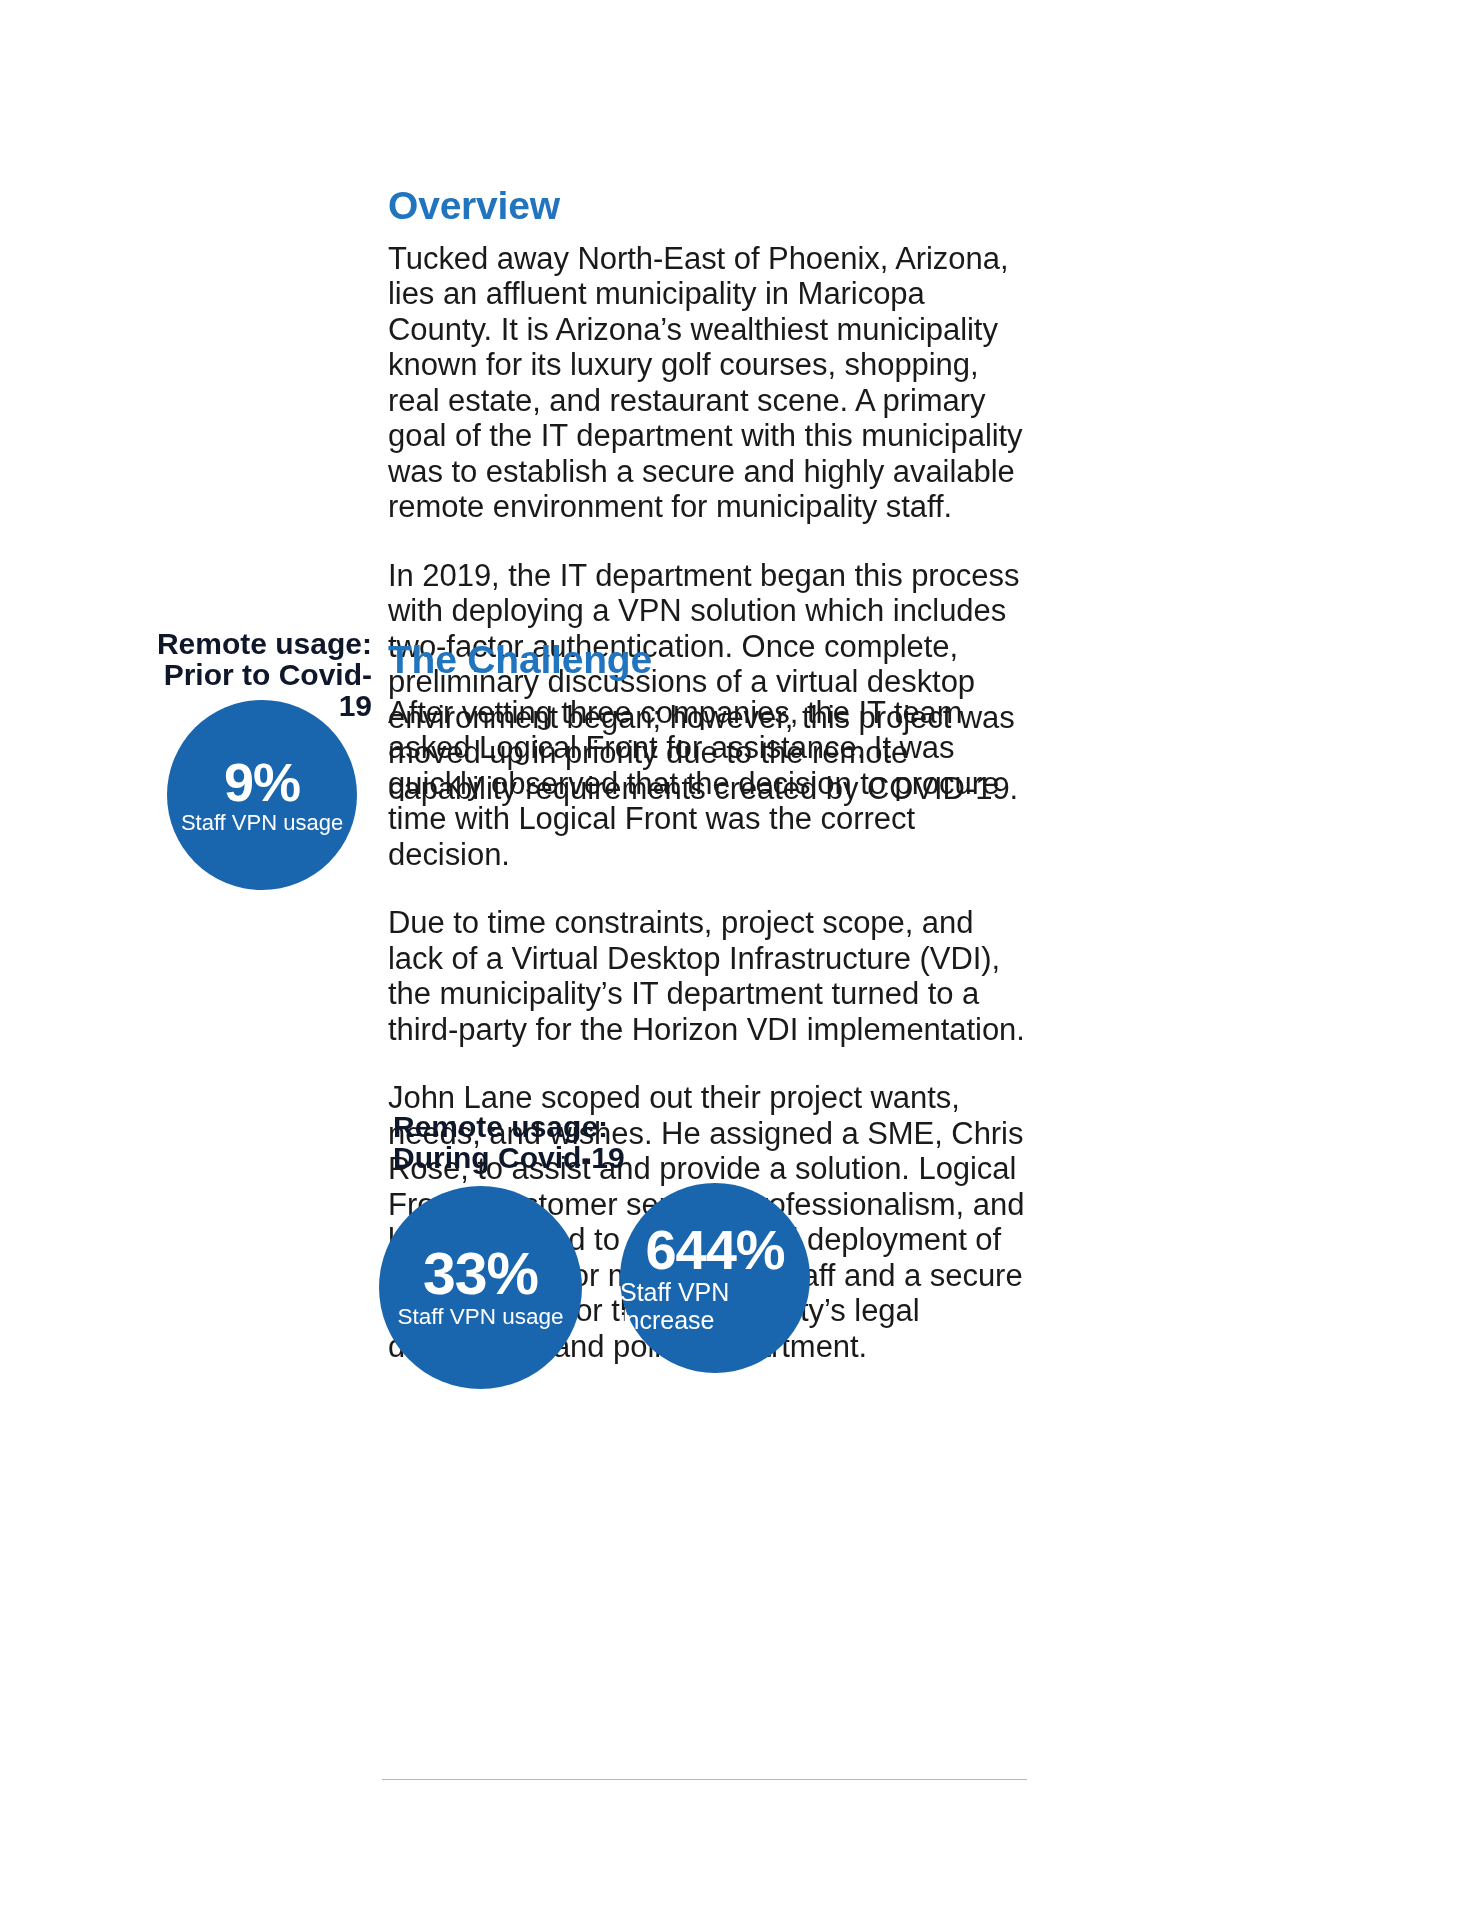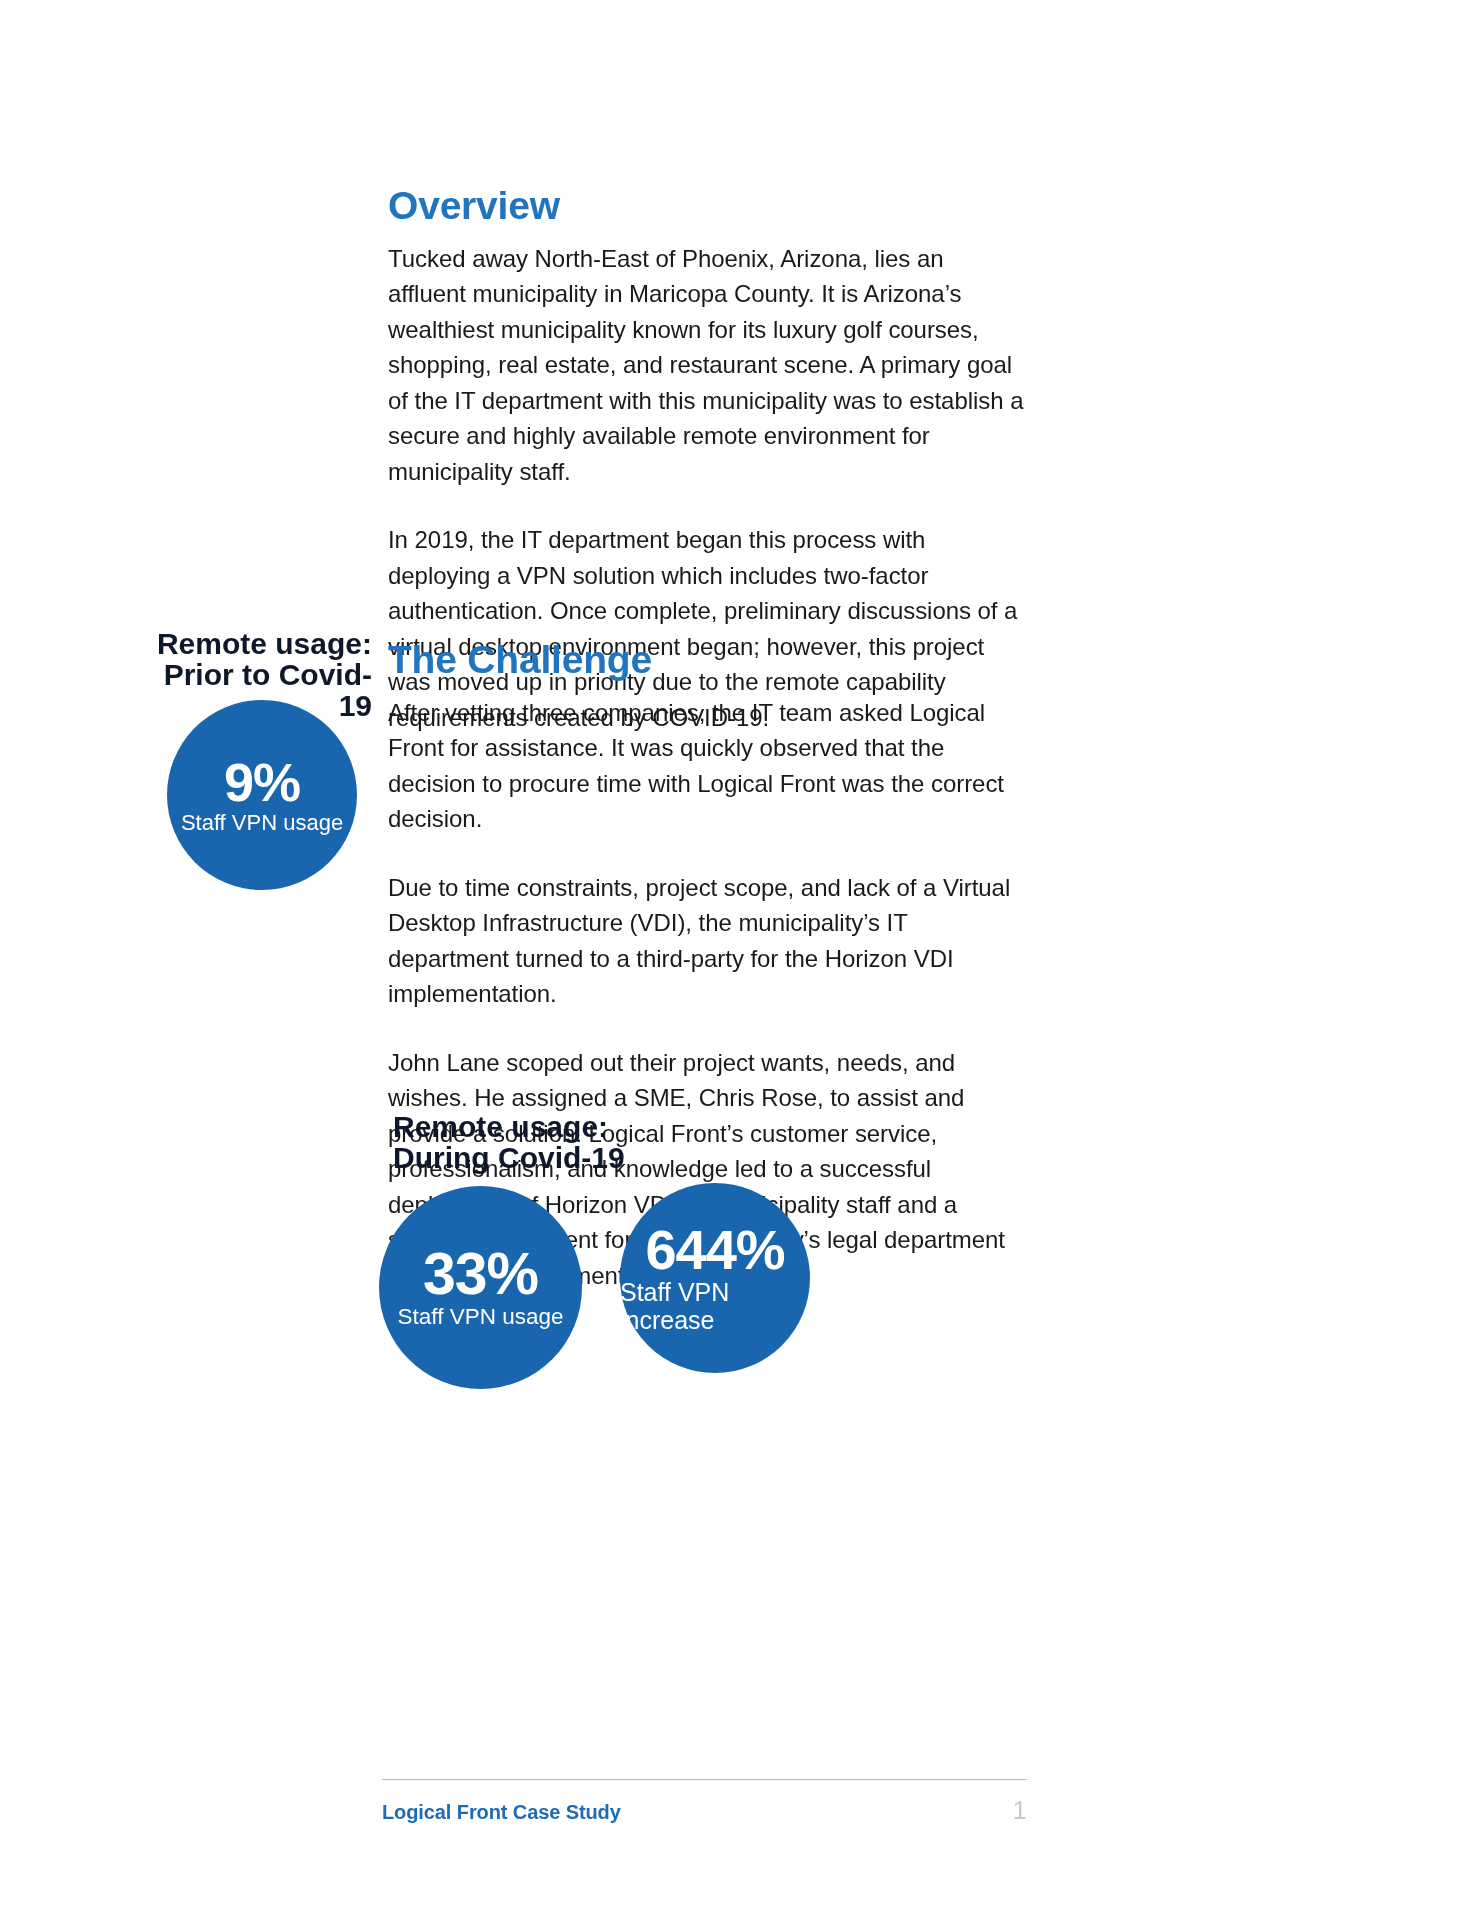--- a/index.html
+++ b/index.html
@@ -30,21 +30,21 @@
     color: #2175BE;
     margin: 0 0 14px 0;
     letter-spacing: -0.2px;
   }
 
   .section-heading.challenge {
     margin-top: 18px;
   }
 
   p.body-text {
-    font-size: 24px;
+    font-size: 31px;
     line-height: 35.5px;
     color: #1a1a1a;
     margin: 0 0 33px 0;
     font-weight: normal;
     letter-spacing: -0.05px;
   }
 
   p.body-text.tight {
     margin-bottom: 0;
   }
@@ -192,19 +192,15 @@
     <div class="caption">Staff VPN usage</div>
   </div>
 
   <div class="circle circle-during-2">
     <div class="value">644%</div>
     <div class="caption">Staff VPN increase</div>
   </div>
 
   <div class="footer">
     <div class="footer-rule"></div>
-    <div class="footer-row">
-      <span class="footer-title">Logical Front Case Study</span>
-      <span class="footer-page">1</span>
-    </div>
   </div>
 
 </div>
 
 </body></html>

